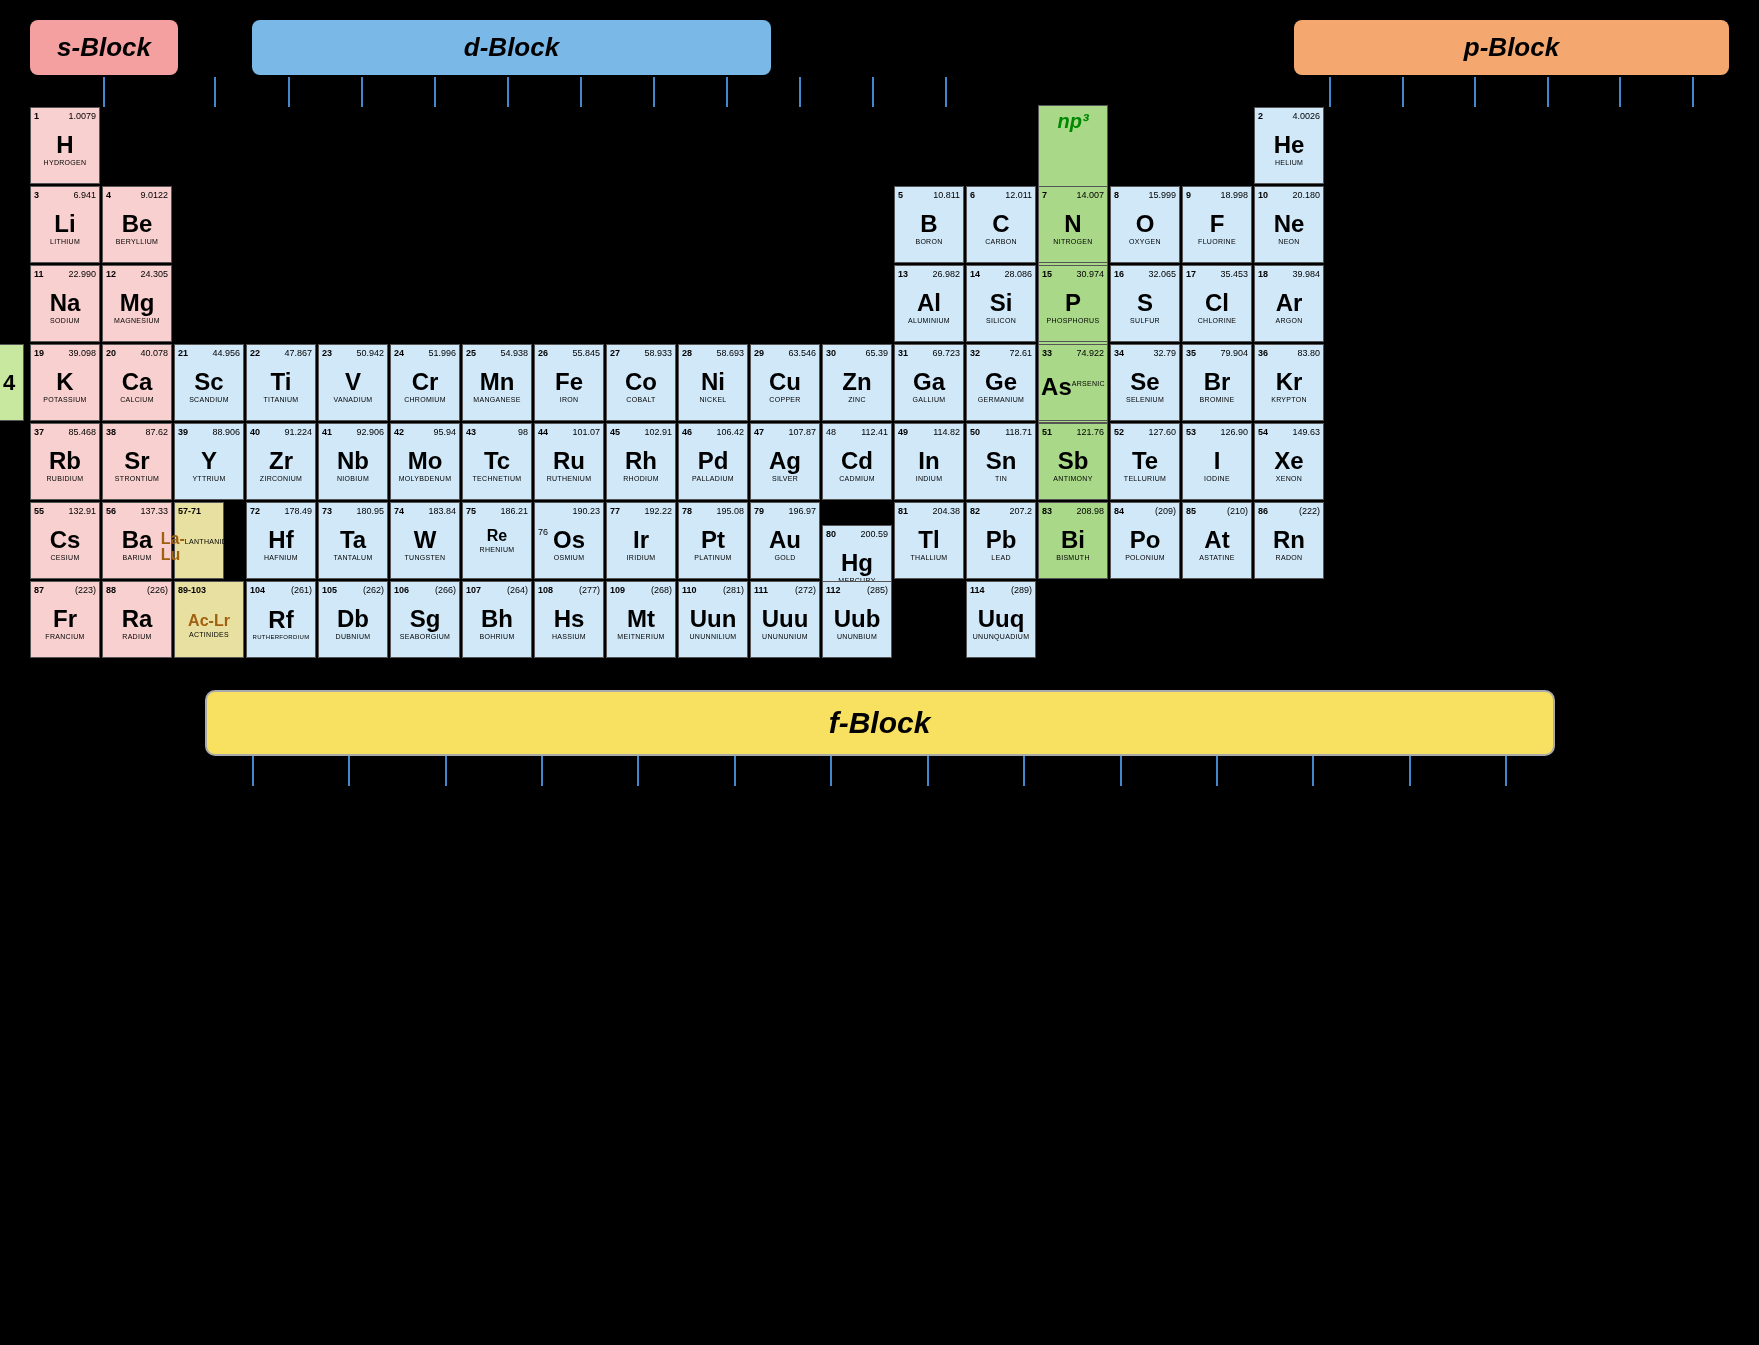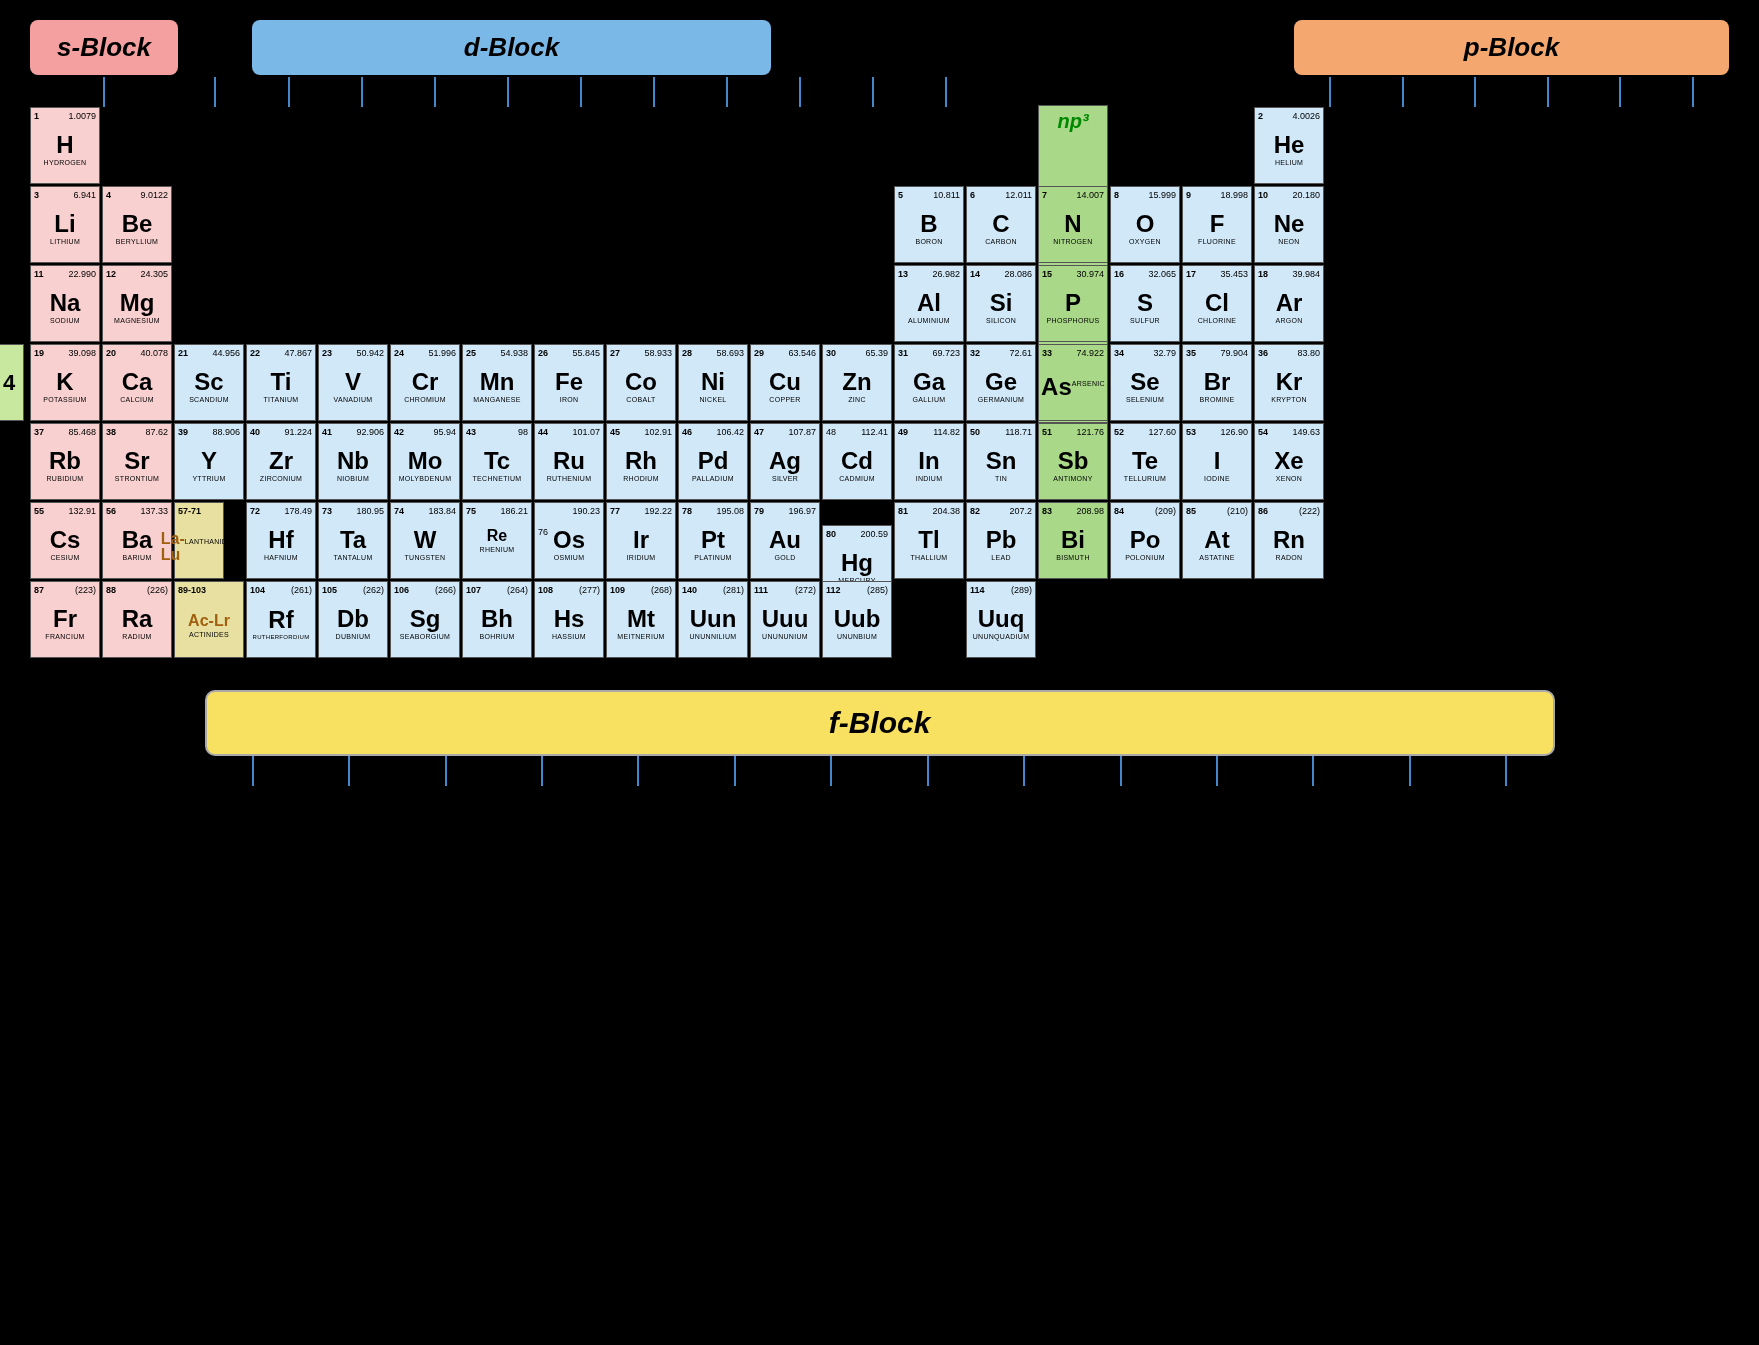--- a/index.html
+++ b/index.html
@@ -560,21 +560,21 @@
         <span style="font-size: 24px; font-weight: bold; color: rgb(0, 0, 0); line-height: 1; margin-top: 8px;">Hs</span>
         <span style="font-size: 7px; color: rgb(0, 0, 0); text-transform: uppercase; margin-top: 2px; letter-spacing: 0.3px; text-align: center;">HASSIUM</span>
       </div>
       <div style="position: absolute; left: 576px; top: 474px; width: 70px; height: 77px; background: rgb(208, 232, 248); border: 1.5px solid rgb(85, 85, 85); display: flex; flex-direction: column; align-items: center; justify-content: center; z-index: 1;">
         <span style="position: absolute; top: 3px; left: 3px; font-size: 9px; font-weight: bold; color: rgb(0, 0, 0);">109</span>
         <span style="position: absolute; top: 3px; right: 3px; font-size: 9px; color: rgb(0, 0, 0);">(268)</span>
         <span style="font-size: 24px; font-weight: bold; color: rgb(0, 0, 0); line-height: 1; margin-top: 8px;">Mt</span>
         <span style="font-size: 7px; color: rgb(0, 0, 0); text-transform: uppercase; margin-top: 2px; letter-spacing: 0.3px; text-align: center;">MEITNERIUM</span>
       </div>
       <div style="position: absolute; left: 648px; top: 474px; width: 70px; height: 77px; background: rgb(208, 232, 248); border: 1.5px solid rgb(85, 85, 85); display: flex; flex-direction: column; align-items: center; justify-content: center; z-index: 1;">
-        <span style="position: absolute; top: 3px; left: 3px; font-size: 9px; font-weight: bold; color: rgb(0, 0, 0);">140</span>
+        <span style="position: absolute; top: 3px; left: 3px; font-size: 9px; font-weight: bold; color: rgb(0, 0, 0);">110</span>
         <span style="position: absolute; top: 3px; right: 3px; font-size: 9px; color: rgb(0, 0, 0);">(281)</span>
         <span style="font-size: 24px; font-weight: bold; color: rgb(0, 0, 0); line-height: 1; margin-top: 8px;">Uun</span>
         <span style="font-size: 7px; color: rgb(0, 0, 0); text-transform: uppercase; margin-top: 2px; letter-spacing: 0.3px; text-align: center;">UNUNNILIUM</span>
       </div>
       <div style="position: absolute; left: 720px; top: 474px; width: 70px; height: 77px; background: rgb(208, 232, 248); border: 1.5px solid rgb(85, 85, 85); display: flex; flex-direction: column; align-items: center; justify-content: center; z-index: 1;">
         <span style="position: absolute; top: 3px; left: 3px; font-size: 9px; font-weight: bold; color: rgb(0, 0, 0);">111</span>
         <span style="position: absolute; top: 3px; right: 3px; font-size: 9px; color: rgb(0, 0, 0);">(272)</span>
         <span style="font-size: 24px; font-weight: bold; color: rgb(0, 0, 0); line-height: 1; margin-top: 8px;">Uuu</span>
         <span style="font-size: 7px; color: rgb(0, 0, 0); text-transform: uppercase; margin-top: 2px; letter-spacing: 0.3px; text-align: center;">UNUNUNIUM</span>
       </div>

